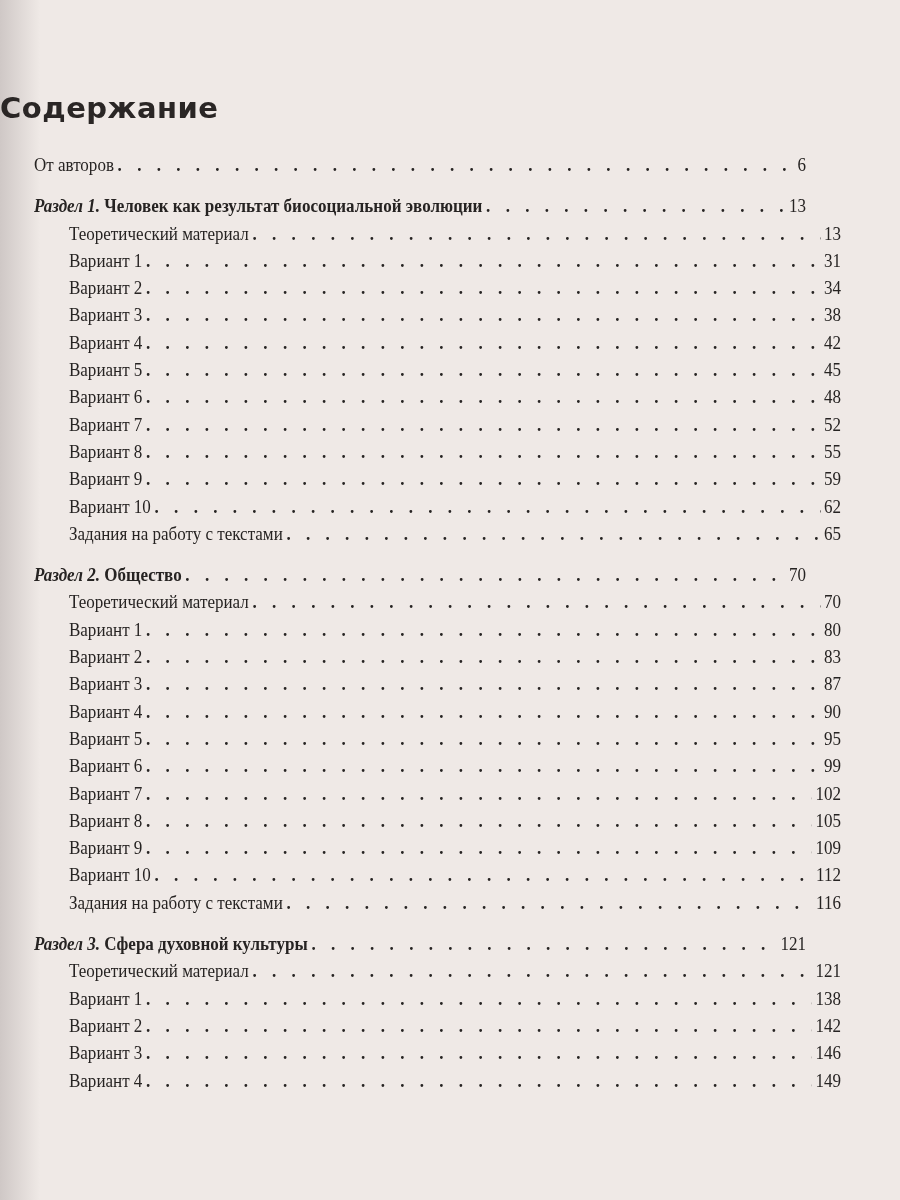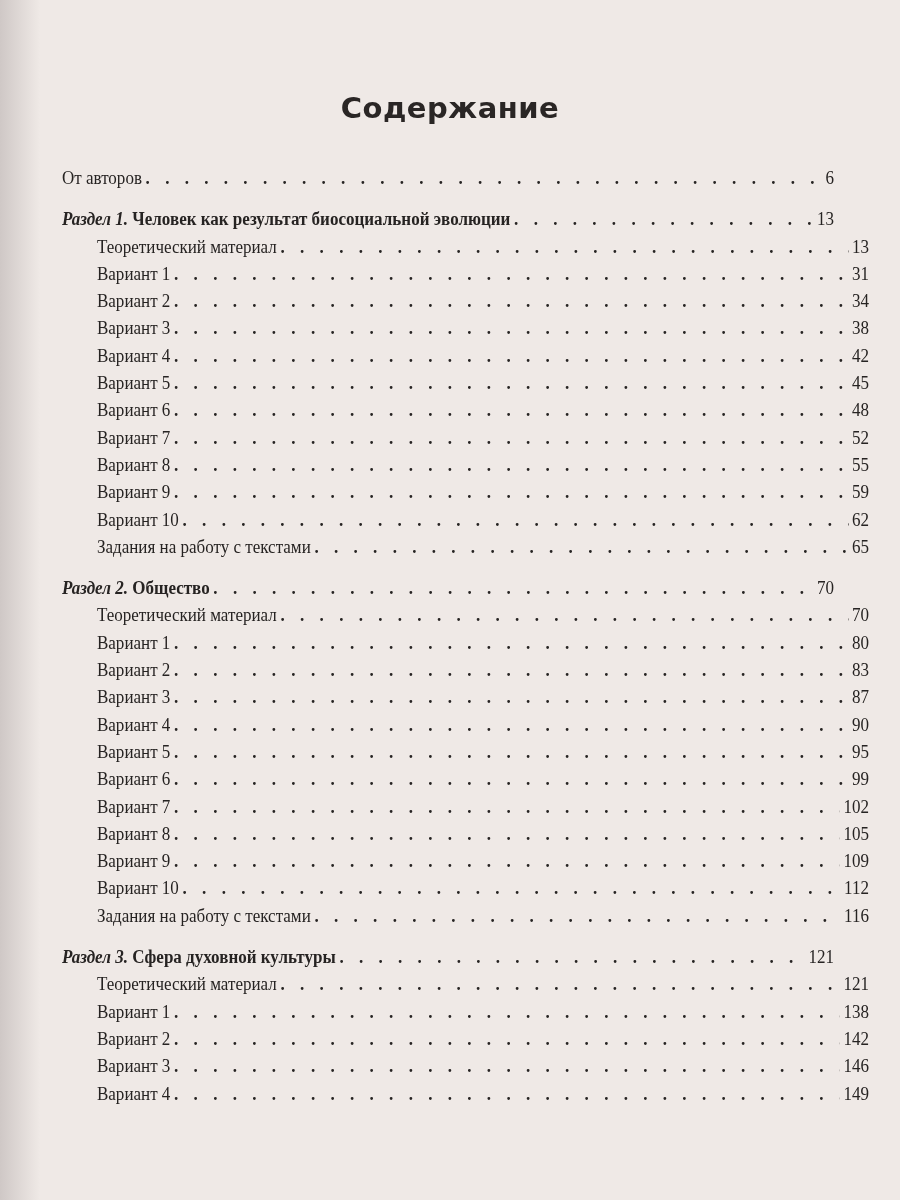--- a/index.html
+++ b/index.html
@@ -10,27 +10,26 @@
       font-family: "Liberation Serif", serif;
       color: #262322;
     }
     .shade {
       position: absolute; left: 0; top: 0; width: 40px; height: 1200px;
       background: linear-gradient(to right, #cfc8c6, rgba(239,233,230,0));
       pointer-events: none;
     }
     .title {
       position: absolute; top: 72px; left: 0; width: 100%;
-      text-align: center;
       font-family: "DejaVu Sans", sans-serif;
       font-weight: bold; font-size: 29px;
       letter-spacing: 0.5px;
       color: #2a2625;
     }
-    .toc { position: absolute; left: 34px; top: 168px; width: 772px; margin-left: 28px; }
+    .toc { position: absolute; left: 34px; top: 155px; width: 772px; }
     .row {
       display: flex; align-items: baseline;
       height: 27.3px; font-size: 18.5px;
       transform: scaleX(0.92); transform-origin: left;
       width: 108.7%;
     }
     .row.sub { padding-left: 38px; }
     .row.section { font-weight: bold; margin-top: 14px; }
     .row .label { white-space: nowrap; }
     .row .label i { font-style: italic; }

